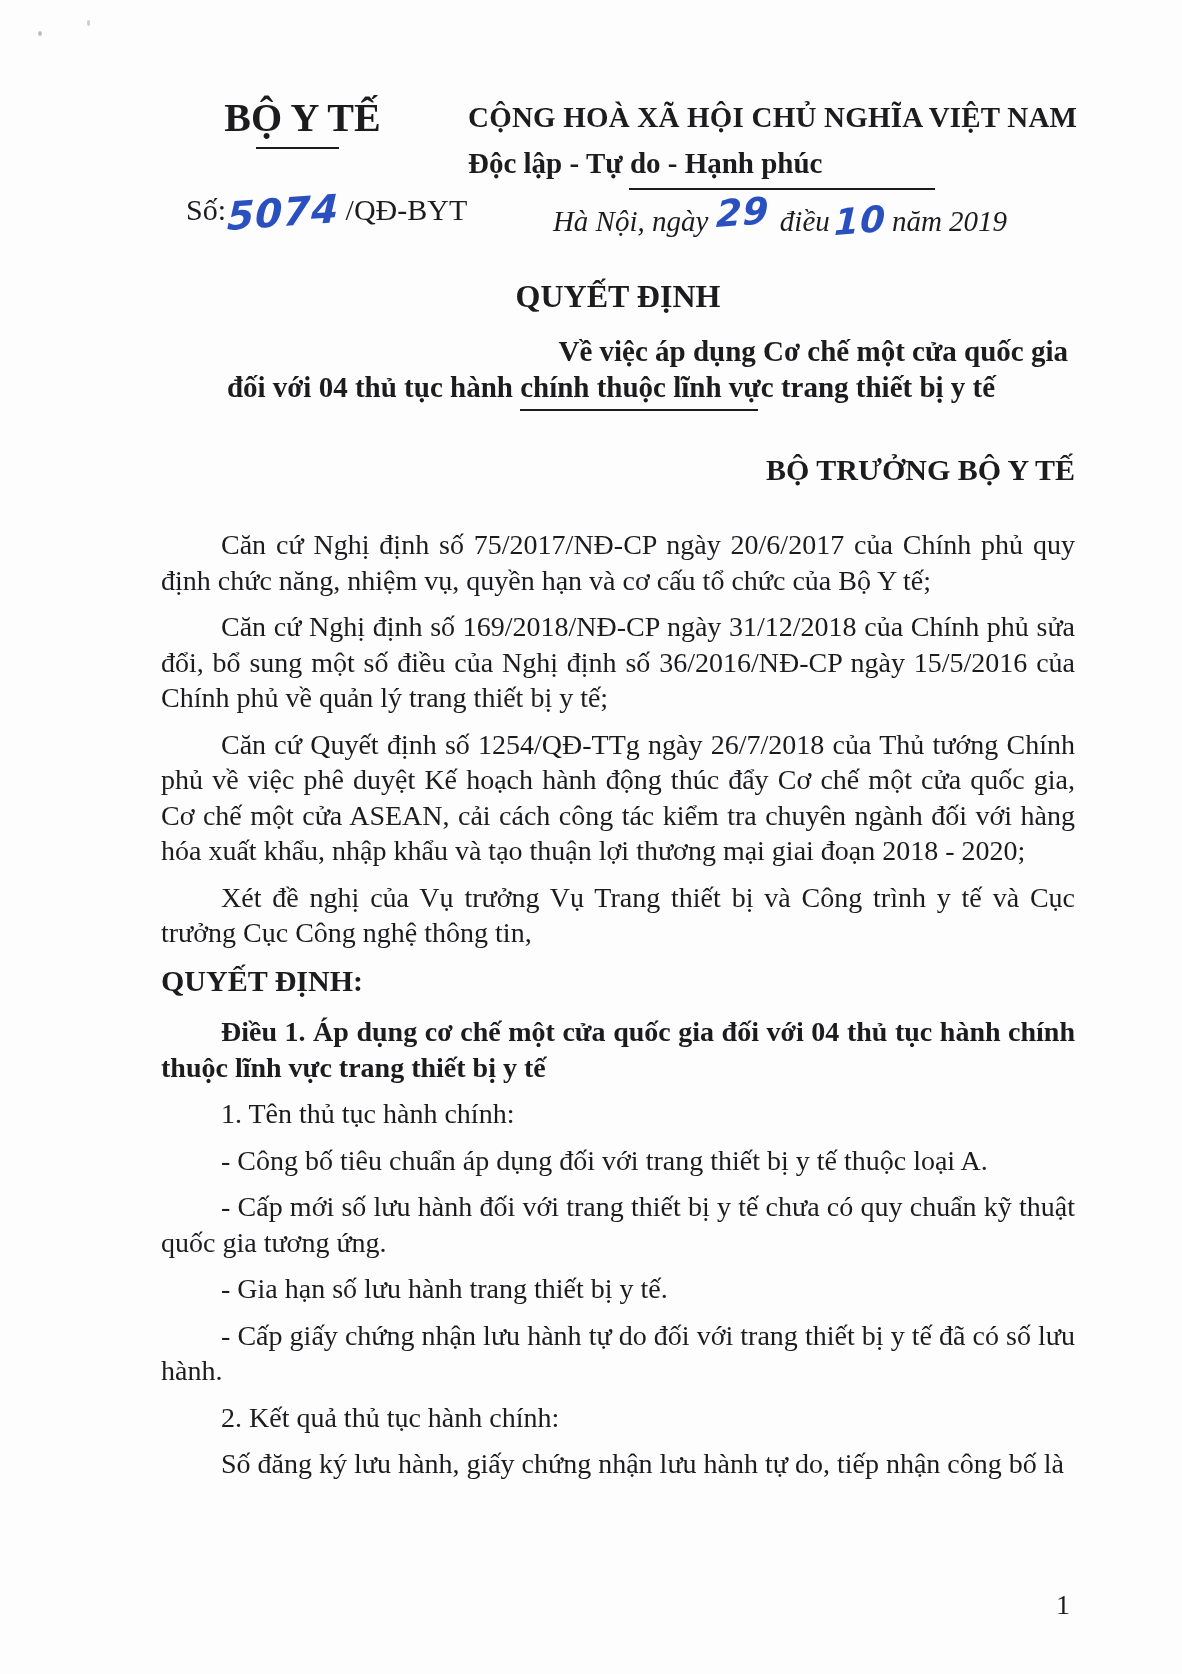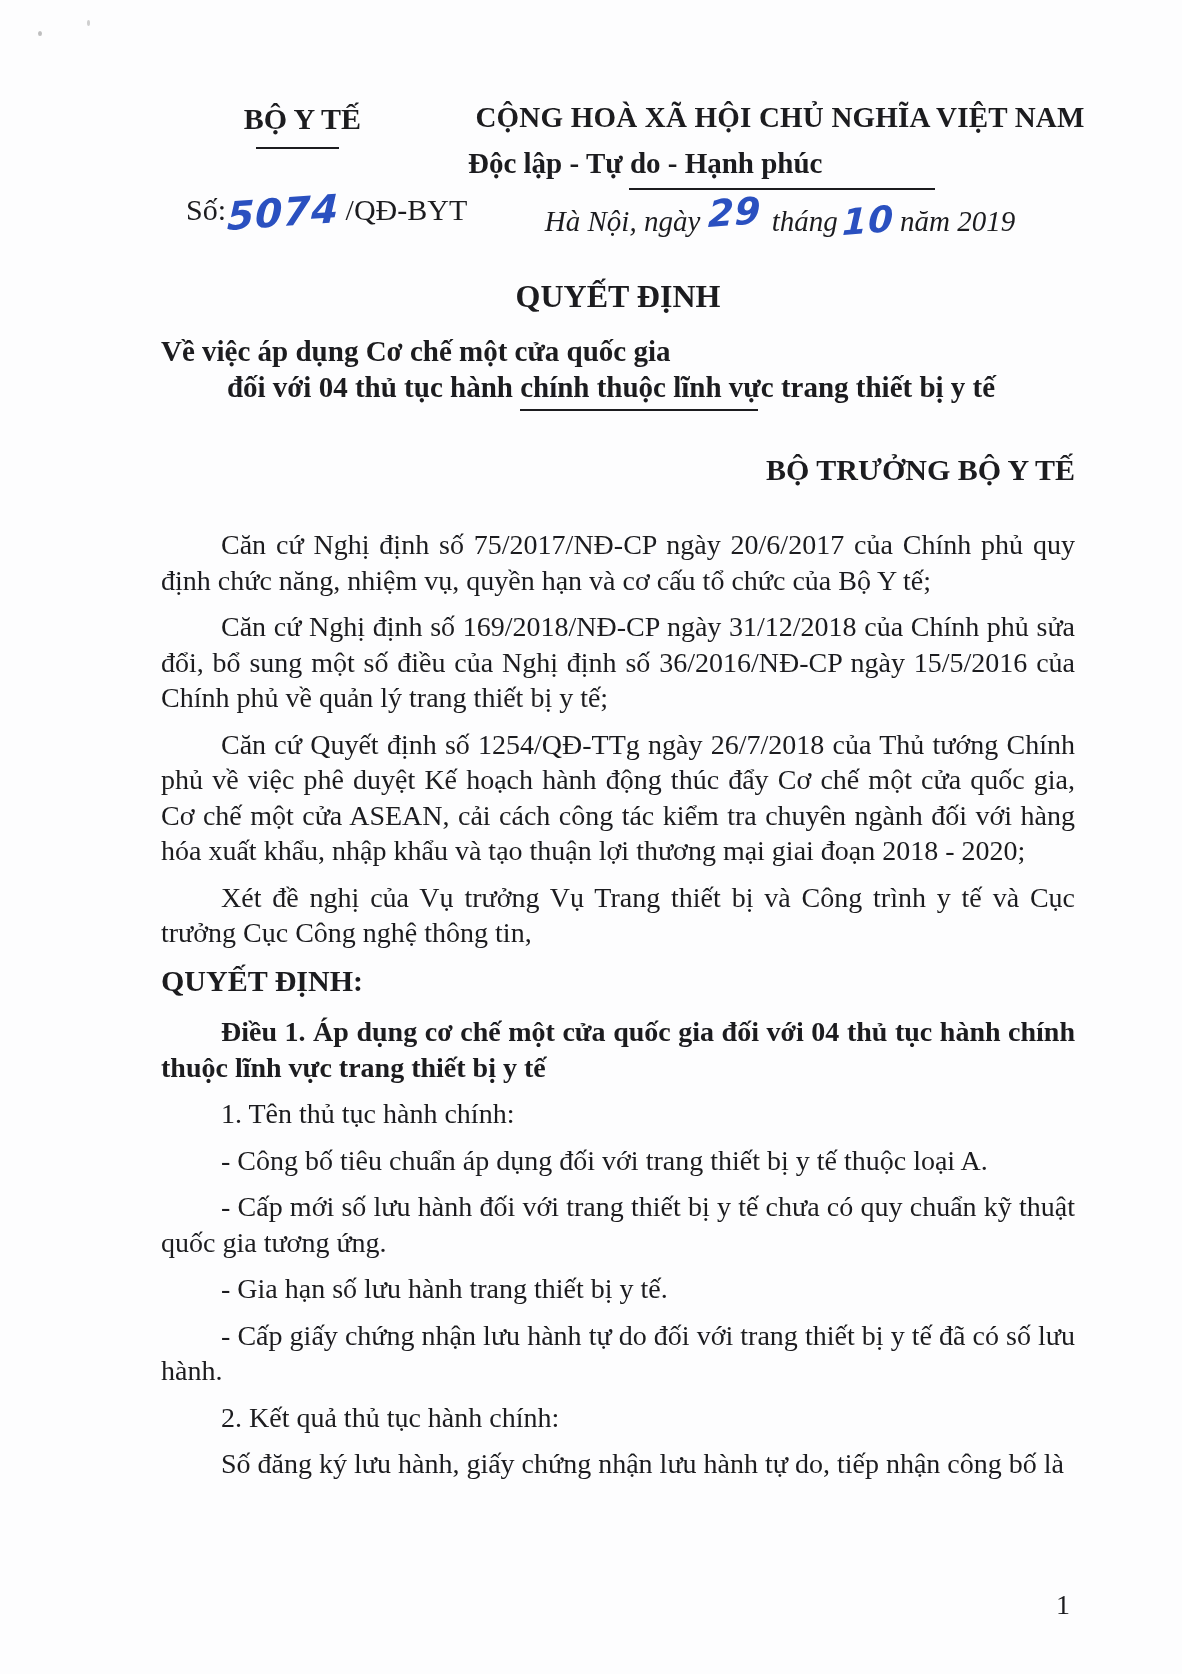--- a/index.html
+++ b/index.html
@@ -12,30 +12,30 @@
     font-family:"Liberation Serif","DejaVu Serif",serif;
     color:#1c1c1f;
   }
   
   .speck { position:absolute; background:#8a8a8a; border-radius:50%; opacity:.55; }
   .speck-1 { left:38px; top:31px; width:4px; height:5px; }
   .speck-2 { left:87px; top:20px; width:3px; height:6px; opacity:.4; }
 
   
   .org {
-    position:absolute; left:195px; top:102px; width:215px;
-    text-align:center; font-weight:bold; font-size:30px; white-space:nowrap;
+    position:absolute; left:195px; top:94px; width:215px;
+    text-align:center; font-weight:bold; font-size:40px; white-space:nowrap;
   }
   .org-underline { position:absolute; left:256px; top:147px; width:83px; height:2px; background:#1c1c1f; }
 
   .doc-no { position:absolute; left:186px; top:193px; font-size:30px; white-space:nowrap; }
 
   .rep {
     position:absolute; left:468px; top:101px; width:624px;
-    text-align:center; font-weight:bold; font-size:29px; letter-spacing:.2px; white-space:nowrap;
+    text-align:left; font-weight:bold; font-size:29px; letter-spacing:.2px; white-space:nowrap;
   }
   .motto {
     position:absolute; left:468px; top:147px; width:624px;
     text-align:left; font-weight:bold; font-size:29px; white-space:nowrap;
   }
   .motto-underline { position:absolute; left:629px; top:188px; width:306px; height:2px; background:#1c1c1f; }
   .date-line {
     position:absolute; left:468px; top:194px; width:624px;
     text-align:center; font-style:italic; font-size:29px; white-space:nowrap;
   }
@@ -51,22 +51,22 @@
   .hand-no   { font-size:39px; vertical-align:-6px; margin:0 6px 0 1px; }
   .hand-day  { font-size:37px; vertical-align:6px;  margin:0 10px 0 8px; }
   .hand-mon  { font-size:36px; vertical-align:-2px; margin:0 6px 0 4px; }
 
   
   .title-kind {
     position:absolute; left:161px; top:278px; width:914px;
     text-align:center; font-weight:bold; font-size:32px;
   }
   .title-sub1 {
-    position:absolute; left:161px; top:335px; width:914px;
-    text-align:left; font-weight:bold; font-size:29px;
+    position:absolute; left:154px; top:335px; width:914px;
+    text-align:right; font-weight:bold; font-size:29px;
   }
   .title-sub2 {
     position:absolute; left:154px; top:371px; width:914px;
     text-align:center; font-weight:bold; font-size:29px;
   }
   .title-underline { position:absolute; left:520px; top:409px; width:238px; height:2px; background:#1c1c1f; }
   .issuer {
     position:absolute; left:161px; top:453px; width:914px;
     text-align:right; font-weight:bold; font-size:30px;
   }
@@ -96,21 +96,21 @@
 
   <div class="org">BỘ Y TẾ</div>
   <div class="org-underline"></div>
 
   <div class="doc-no"><span>Số:</span><span class="hand hand-no" style="color:#2a50c0;">5074</span><span>/</span><span></span><span>QĐ-BYT</span></div>
 
   <div class="rep">CỘNG HOÀ XÃ HỘI CHỦ NGHĨA VIỆT NAM</div>
   <div class="motto">Độc lập - Tự do - Hạnh phúc</div>
   <div class="motto-underline"></div>
 
-  <div class="date-line"><span>Hà Nội, ngày</span><span class="hand hand-day" style="color:#2a50c0;">29</span><span>tháng</span><span class="hand hand-mon" style="color:#2a50c0;">10</span><span>năm 2019</span></div>
+  <div class="date-line"><span>Hà Nội, ngày</span><span class="hand hand-day" style="color:#2a50c0;">29</span><span>điều</span><span class="hand hand-mon" style="color:#2a50c0;">10</span><span>năm 2019</span></div>
 
   <div class="title-kind">QUYẾT ĐỊNH</div>
   <div class="title-sub1">Về việc áp dụng Cơ chế một cửa quốc gia</div>
   <div class="title-sub2">đối với 04 thủ tục hành chính thuộc lĩnh vực trang thiết bị y tế</div>
   <div class="title-underline"></div>
   <div class="issuer">BỘ TRƯỞNG BỘ Y TẾ</div>
 
   <div class="body">
     <p>Căn cứ Nghị định số 75/2017/NĐ-CP ngày 20/6/2017 của Chính phủ quy định chức năng, nhiệm vụ, quyền hạn và cơ cấu tổ chức của Bộ Y tế;</p>
     <p>Căn cứ Nghị định số 169/2018/NĐ-CP ngày 31/12/2018 của Chính phủ sửa đổi, bổ sung một số điều của Nghị định số 36/2016/NĐ-CP ngày 15/5/2016 của Chính phủ về quản lý trang thiết bị y tế;</p>

